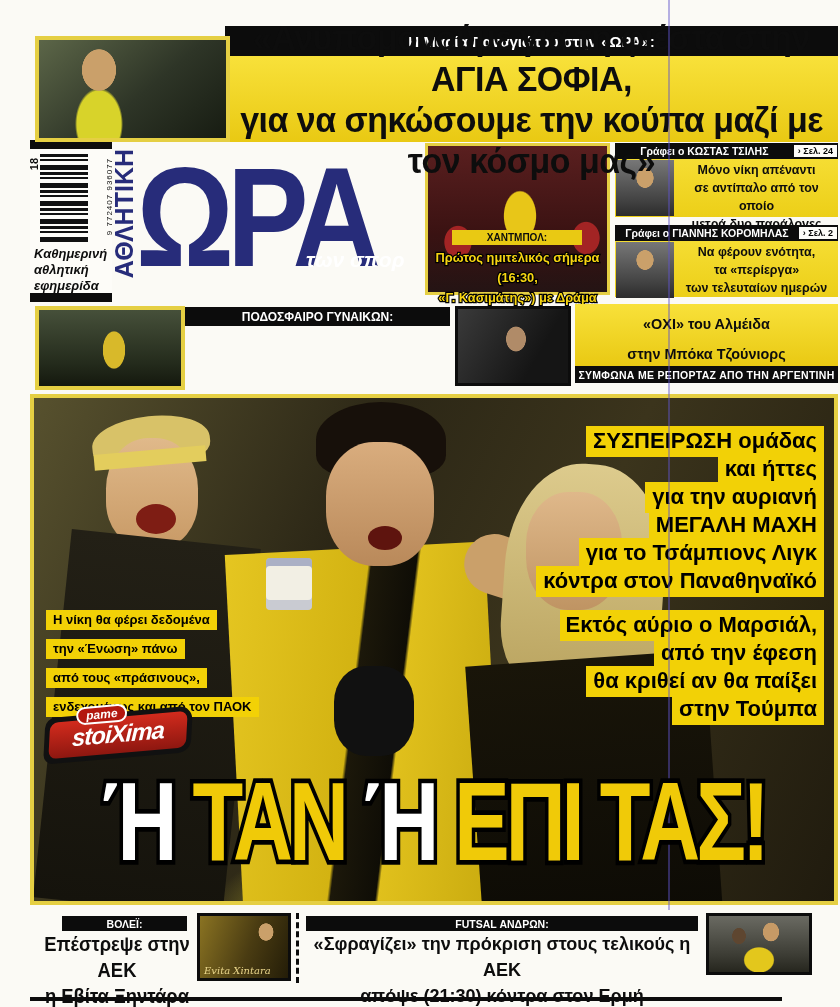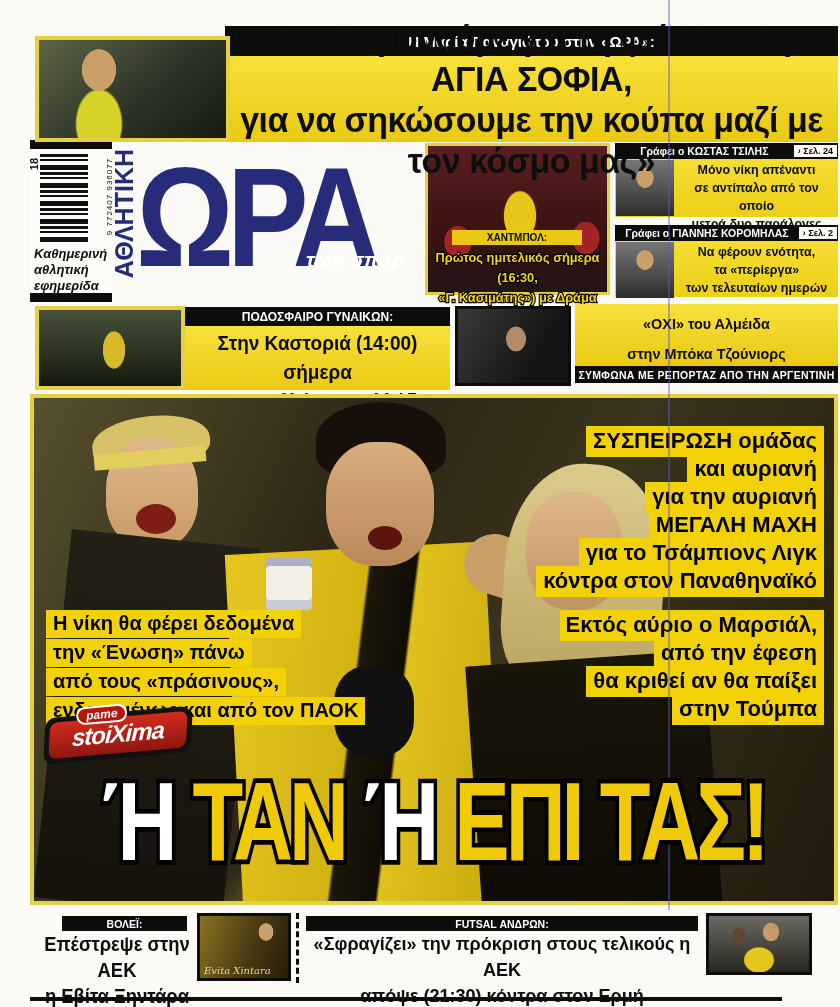--- a/index.html
+++ b/index.html
@@ -97,21 +97,21 @@
   .p2-arm{left:428px;top:150px;width:150px;height:60px;background:#caa06a;border-radius:30px;transform:rotate(18deg);}
   .p3-hair{left:470px;top:66px;width:160px;height:230px;border-radius:46% 46% 30% 30%;background:linear-gradient(#ddcb8d,#b9a35f);transform:rotate(4deg);}
   .p3-face{left:492px;top:94px;width:96px;height:118px;border-radius:44%;background:linear-gradient(#dfb88a,#bf9463);}
   .p3-body{left:440px;top:260px;width:240px;height:260px;background:linear-gradient(#191509,#0d0b05);transform:rotate(-4deg);}
   .p3-glove{left:300px;top:268px;width:80px;height:90px;border-radius:40%;background:#111;}
   .scanline{left:668px;top:0;width:2px;height:910px;background:rgba(95,85,205,0.45);z-index:6;}
   
   .chip{position:absolute;background:#f2d106;color:#000;font-weight:800;white-space:nowrap;
     padding:2px 7px 3px;z-index:5;}
   .chip-r{right:10px;font-size:22px;}
-  .chip-l{left:12px;font-size:20px;}
+  .chip-l{left:12px;font-size:13px;}
   
   .sponsor{left:10px;top:306px;width:150px;height:62px;transform:rotate(-5deg);z-index:5;}
   .sp-outer{position:absolute;left:0;top:8px;width:148px;height:46px;background:#111;border-radius:10px 14px 12px 10px;transform:skewX(-8deg);}
   .sp-inner{position:absolute;left:5px;top:13px;width:138px;height:36px;background:linear-gradient(#d22b1d,#8e1710);border-radius:8px;transform:skewX(-8deg);
     color:#fff;font-style:italic;font-weight:900;font-size:24px;text-align:center;line-height:34px;letter-spacing:-1px;}
   .sp-top{position:absolute;left:34px;top:0px;background:#b3170e;border:2px solid #fff;border-radius:9px;
     color:#fff;font-style:italic;font-weight:800;font-size:12px;line-height:14px;padding:0 8px;z-index:2;}
   
   .headline{position:absolute;left:0;top:360px;width:100%;text-align:center;z-index:7;
     transform:scaleY(1.34);transform-origin:center top;white-space:nowrap;}
@@ -204,24 +204,20 @@
       <div class="col-text">
         <div>Να φέρουν ενότητα,</div>
         <div>τα «περίεργα»</div>
         <div>των τελευταίων ημερών</div>
       </div>
     </div>
   </div>
 
   <div class="abs wf-photo"></div>
   <div class="abs blackbar wf-label">ΠΟΔΟΣΦΑΙΡΟ ΓΥΝΑΙΚΩΝ:</div>
-  <div class="abs yellowbox wf-text">
-    <div>Στην Καστοριά (14:00) σήμερα</div>
-    <div>οι Πρωταθλήτριες Ελλάδος</div>
-  </div>
 
   <div class="abs al-photo"></div>
   <div class="abs yellowbox al-text">
     <div>«ΟΧΙ» του Αλμέιδα</div>
     <div>στην Μπόκα Τζούνιορς</div>
   </div>
   <div class="abs blackbar al-sub">ΣΥΜΦΩΝΑ ΜΕ ΡΕΠΟΡΤΑΖ ΑΠΟ ΤΗΝ ΑΡΓΕΝΤΙΝΗ</div>
 
   <div class="abs main-photo">
     <div class="fig p1-hair"></div>
@@ -234,21 +230,21 @@
     <div class="fig p2-arm"></div>
     <div class="fig p2-hair"></div>
     <div class="fig p2-face head"></div>
     <div class="fig p2-mouth"></div>
     <div class="fig p3-hair"></div>
     <div class="fig p3-face head"></div>
     <div class="fig p3-body"></div>
     <div class="fig p3-glove"></div>
 
     <div class="chip chip-r" style="top:28px;">ΣΥΣΠΕΙΡΩΣΗ ομάδας</div>
-    <div class="chip chip-r" style="top:56px;">και αυριανή</div>
+    <div class="chip chip-r" style="top:56px;">και ήττες</div>
     <div class="chip chip-r" style="top:84px;">για την αυριανή</div>
     <div class="chip chip-r" style="top:112px;">ΜΕΓΑΛΗ ΜΑΧΗ</div>
     <div class="chip chip-r" style="top:140px;">για το Τσάμπιονς Λιγκ</div>
     <div class="chip chip-r" style="top:168px;">κόντρα στον Παναθηναϊκό</div>
     <div class="chip chip-r" style="top:212px;padding-left:6px;">Εκτός αύριο ο Μαρσιάλ,</div>
     <div class="chip chip-r" style="top:240px;">από την έφεση</div>
     <div class="chip chip-r" style="top:268px;">θα κριθεί αν θα παίξει</div>
     <div class="chip chip-r" style="top:296px;">στην Τούμπα</div>
 
     <div class="chip chip-l" style="top:212px;">Η νίκη θα φέρει δεδομένα</div>

